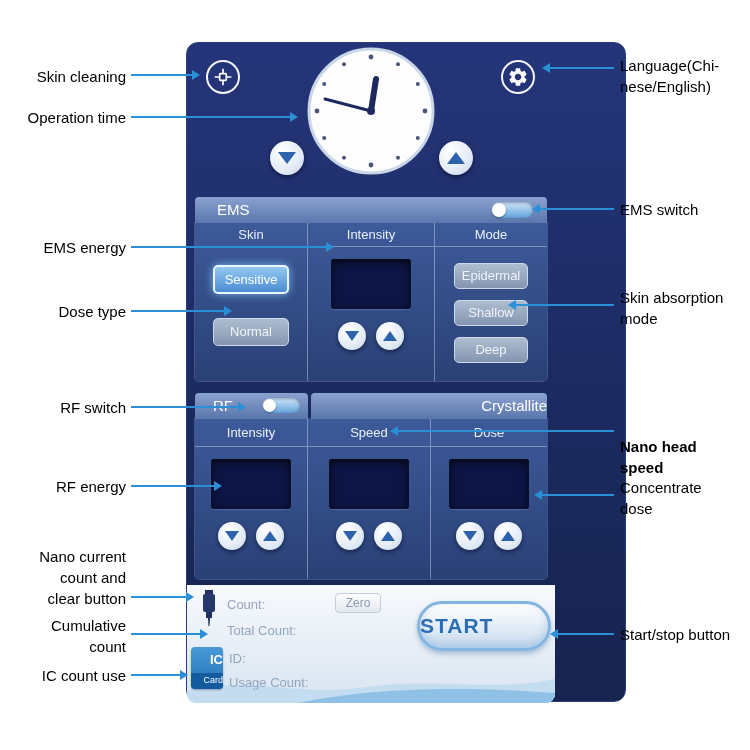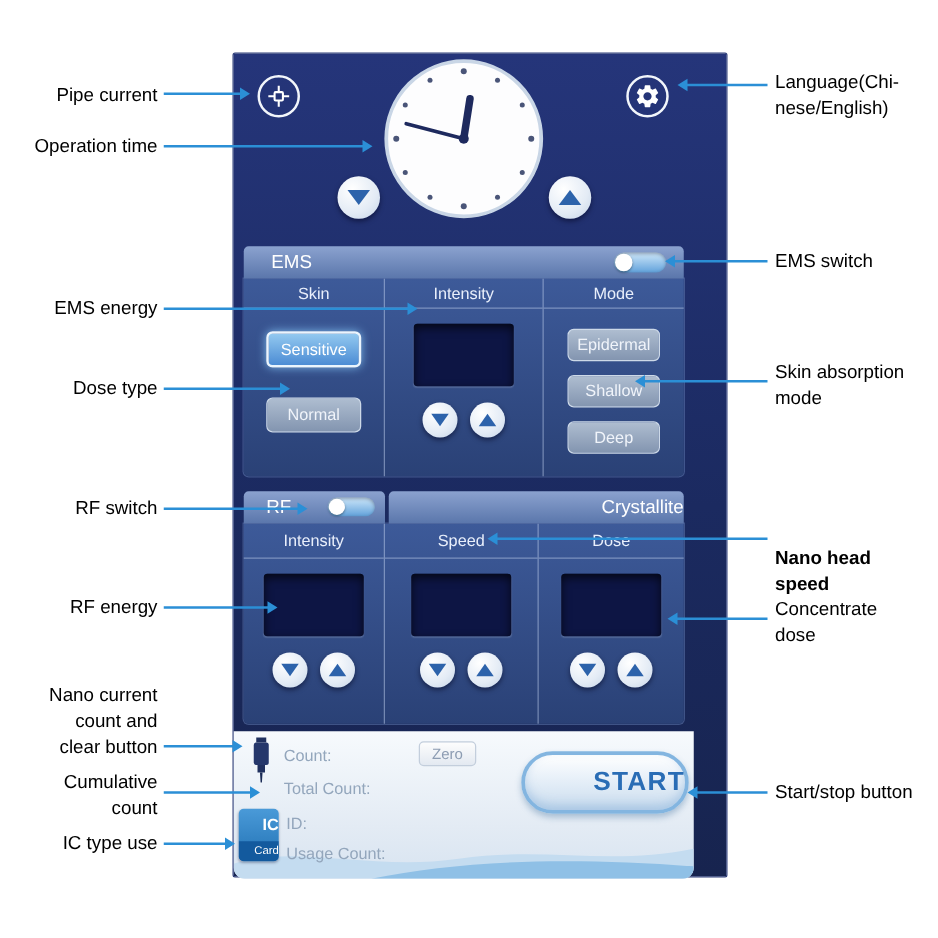--- a/index.html
+++ b/index.html
@@ -29,23 +29,23 @@
   .l9 { top:675px; } .l9l { left:131px; top:674px; width:50px; }
 
   .r1 { top:76px; }  .r1l { left:549px; top:67px;  width:65px; }
   .r2 { top:209px; } .r2l { left:539px; top:208px; width:75px; }
   .r3 { top:308px; } .r3l { left:515px; top:304px; width:99px; }
   .r4 { top:457px;font-weight:bold; } .r4l { left:397px; top:430px; width:217px; }
   .r5 { top:498px; } .r5l { left:541px; top:494px; width:73px; }
   .r6 { top:634px; } .r6l { left:557px; top:633px; width:57px; }
 
   
-  .device { position:absolute; left:186px; top:42px; width:396px; height:660px;
+  .device { position:absolute; left:186px; top:42px; width:440px; height:660px;
             background:linear-gradient(180deg,#25357a,#1b2a60 55%,#17244f);
-            border:1px solid #2c3c78; border-radius:2px; box-sizing:border-box; }
+            border:1px solid #2c3c78; border-radius:12px; box-sizing:border-box; }
 
   .round-icon { position:absolute; width:34px; height:34px; box-sizing:border-box;
                 border:2px solid #f2f6fb; border-radius:50%;
                 display:flex; align-items:center; justify-content:center; cursor:pointer; }
   .pipe { left:19px; top:17px; }
   .gear { left:314px; top:17px; }
 
   .clock { position:absolute; left:119px; top:3px; width:130px; height:130px; }
 
   .cbtn { position:absolute; border-radius:50%;
@@ -122,21 +122,21 @@
   .id-label    { left:42px; top:66px; }
   .usage-label { left:42px; top:90px; }
   .zero-btn { position:absolute; left:148px; top:8px; width:46px; height:20px; box-sizing:border-box;
               background:linear-gradient(#fdfdfd,#e3e9f1); border:1px solid #c3cedc; border-radius:4px;
               text-align:center; line-height:18px; font-size:12px; color:#8c9cb2; cursor:pointer; }
   .start-btn { position:absolute; left:230px; top:16px; width:134px; height:50px; box-sizing:border-box;
                border-radius:26px; border:3px solid #83b5e0;
                background:linear-gradient(180deg,#ffffff,#e9f1f9 40%,#c9dcee);
                box-shadow:0 3px 5px rgba(50,100,150,.35), inset 0 -4px 8px rgba(140,180,220,.5);
                color:#2a6db5; font-size:21px; font-weight:bold; letter-spacing:1px;
-               text-align:right; line-height:44px; cursor:pointer; }
+               text-align:left; line-height:44px; cursor:pointer; }
   .ic-icon { position:absolute; left:4px; top:62px; width:32px; height:42px;
              background:linear-gradient(#4a9ad8,#2272b4); border-radius:4px; overflow:hidden;
              text-align:right; box-shadow:0 1px 2px rgba(0,0,40,.3); }
   .ic-top    { height:26px; line-height:26px; color:#fff; font-weight:bold; font-size:13px; }
   .ic-bottom { height:16px; line-height:15px; background:#135a9e; color:#fff; font-size:9px; }
 </style>
 </head>
 <body>
 
 <div class="canvas">
@@ -299,21 +299,21 @@
       <div class="start-btn">START</div>
       <div class="ic-icon">
         <div class="ic-top">IC</div>
         <div class="ic-bottom">Card</div>
       </div>
       <span class="f-label id-label">ID:</span>
       <span class="f-label usage-label">Usage Count:</span>
     </div>
   </div>
 
-  <div class="ann left l1">Pipe current</div>
+  <div class="ann left l1">Skin cleaning</div>
   <div class="aline ar l1l"></div>
 
   <div class="ann left l2">Operation time</div>
   <div class="aline ar l2l"></div>
 
   <div class="ann left l3">EMS energy</div>
   <div class="aline ar l3l"></div>
 
   <div class="ann left l4">Dose type</div>
   <div class="aline ar l4l"></div>
@@ -326,21 +326,21 @@
 
   <div class="ann left l7">Nano current
 count and
 clear button</div>
   <div class="aline ar l7l"></div>
 
   <div class="ann left l8">Cumulative
 count</div>
   <div class="aline ar l8l"></div>
 
-  <div class="ann left l9">IC type use</div>
+  <div class="ann left l9">IC count use</div>
   <div class="aline ar l9l"></div>
 
   <div class="ann right r1">Language(Chi-
 nese/English)</div>
   <div class="aline al r1l"></div>
 
   <div class="ann right r2">EMS switch</div>
   <div class="aline al r2l"></div>
 
   <div class="ann right r3">Skin absorption

